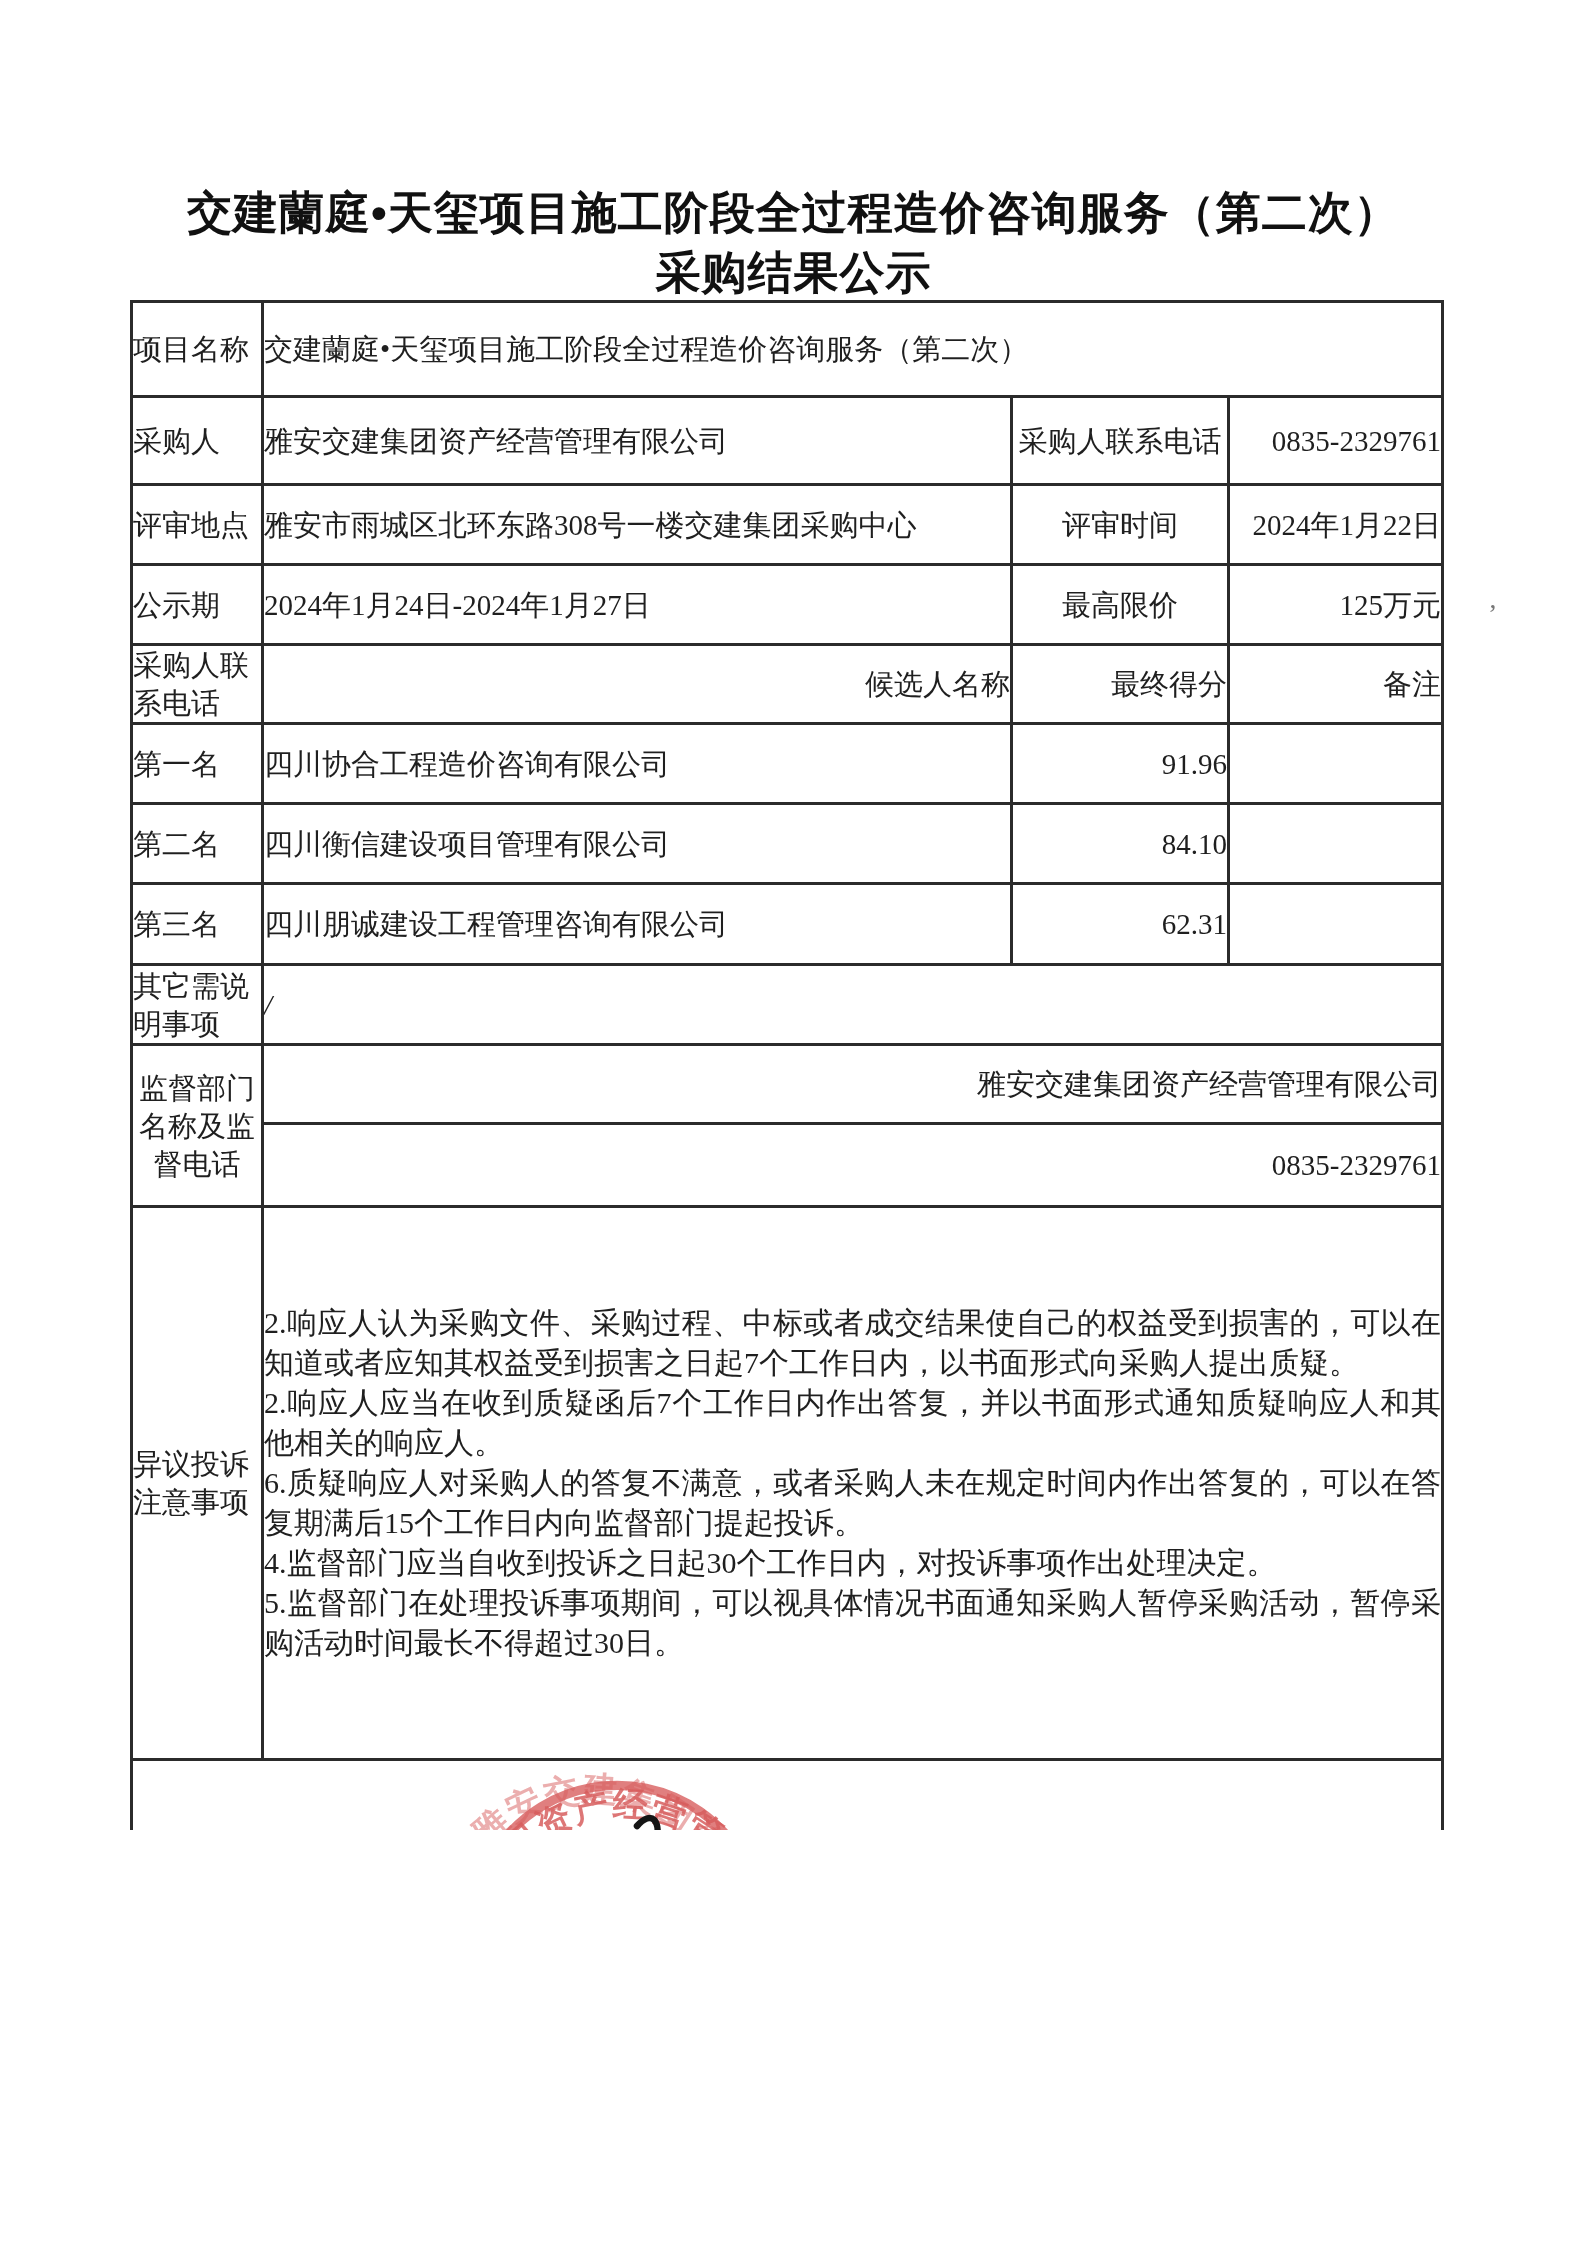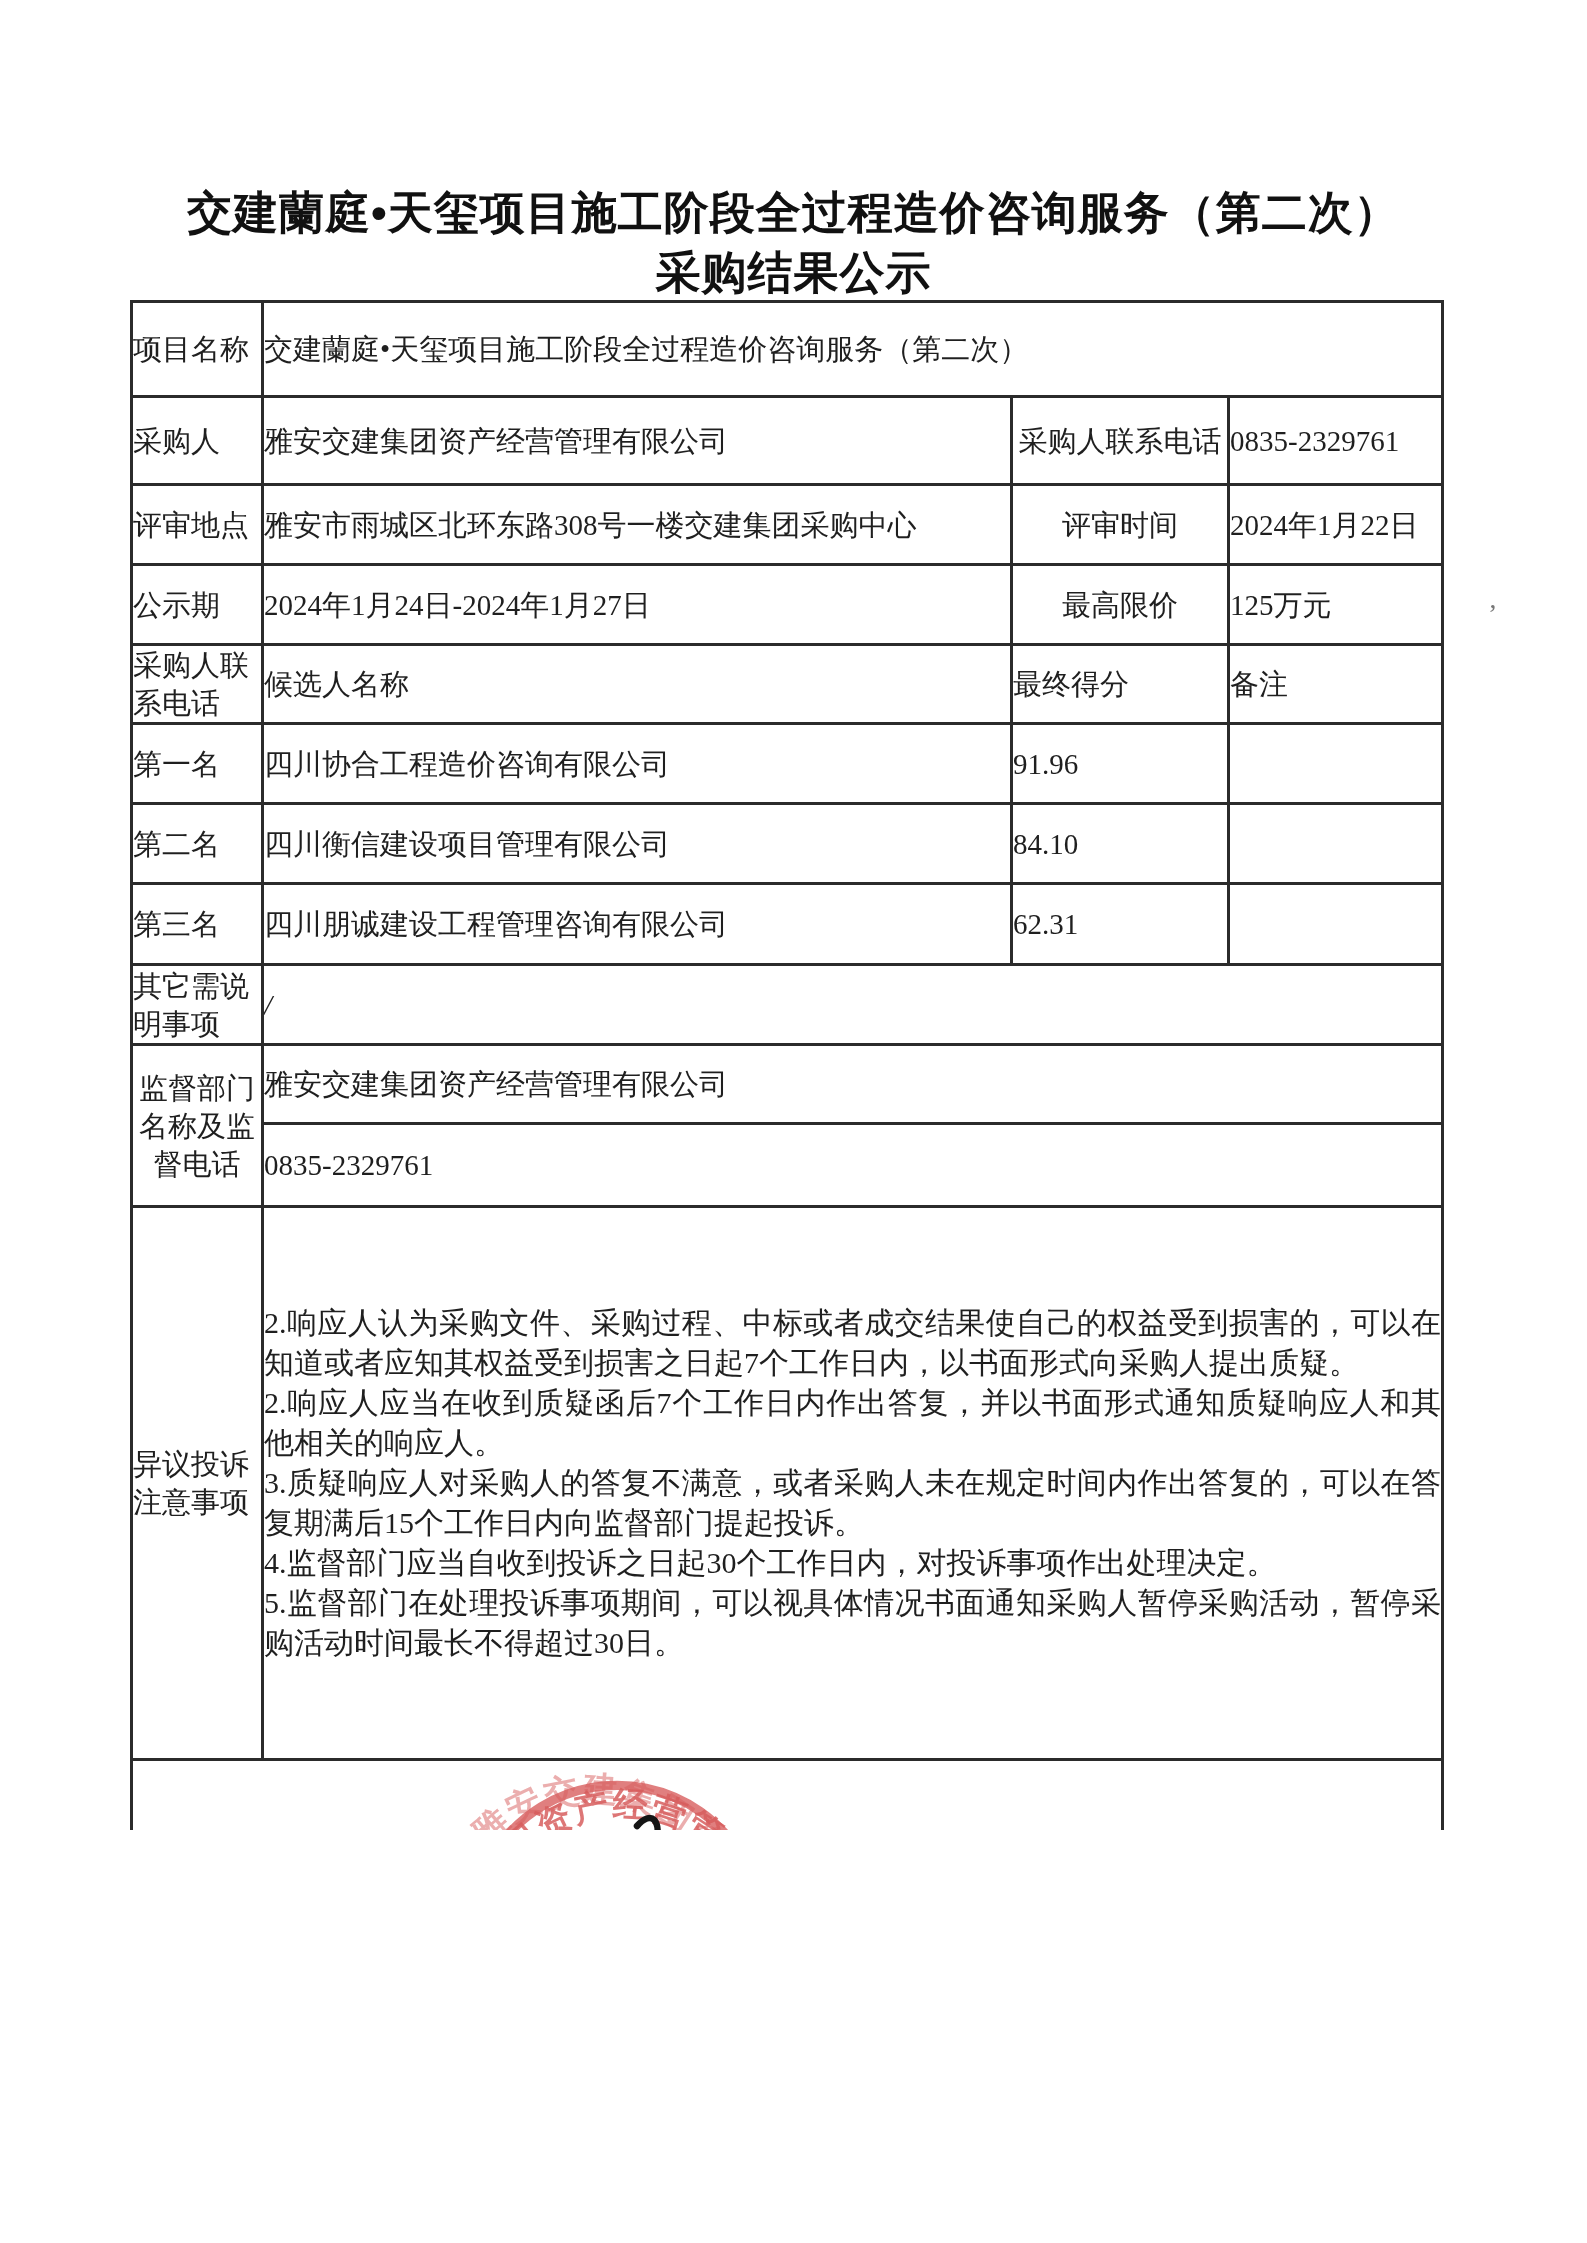--- a/index.html
+++ b/index.html
@@ -27,21 +27,21 @@
   #result-table td{
     border:3px solid #2b2b2b;
     font-size:29px;line-height:38px;
     vertical-align:middle;
     padding:0;
     overflow:hidden;
   }
   td.lab{padding-left:8px;padding-right:4px;}
   td.lab-c{text-align:center;padding:0 4px;}
   td.val{padding-left:12px;padding-right:8px;text-align:left;}
-  td.c{text-align:left;margin-top:48px;}
+  td.c{text-align:right;margin-top:48px;}
   td.slash{padding-left:6px;font-size:42px;font-style:italic;}
   td.objection{padding:0 14px;}
   td.objection p{margin:0;text-align:justify;word-break:break-all;font-size:30px;line-height:40px;}
   td.sig-cell{padding-left:8px;vertical-align:middle;}
   
   #stamp{
     position:absolute;left:452px;top:1763px;width:330px;height:335px;
     mix-blend-mode:multiply;
     transform:rotate(-10deg);
     pointer-events:none;
@@ -136,21 +136,21 @@
       <td class="c" colspan="3">雅安交建集团资产经营管理有限公司</td>
     </tr>
     <tr style="height:83px">
       <td class="c" colspan="3">0835-2329761</td>
     </tr>
     <tr style="height:553px">
       <td class="lab">异议投诉注意事项</td>
       <td class="objection" colspan="3">
         <p>2.响应人认为采购文件、采购过程、中标或者成交结果使自己的权益受到损害的，可以在知道或者应知其权益受到损害之日起7个工作日内，以书面形式向采购人提出质疑。</p>
         <p>2.响应人应当在收到质疑函后7个工作日内作出答复，并以书面形式通知质疑响应人和其他相关的响应人。</p>
-        <p>3.质疑响应人对采购人的答复不满意，或者采购人未在规定时间内作出答复的，可以在答复期满后15个工作日内向监督部门提起投诉。</p>
+        <p>6.质疑响应人对采购人的答复不满意，或者采购人未在规定时间内作出答复的，可以在答复期满后15个工作日内向监督部门提起投诉。</p>
         <p>4.监督部门应当自收到投诉之日起30个工作日内，对投诉事项作出处理决定。</p>
         <p>5.监督部门在处理投诉事项期间，可以视具体情况书面通知采购人暂停采购活动，暂停采购活动时间最长不得超过30日。</p>
       </td>
     </tr>
     <tr style="height:244px">
       <td class="sig-cell" colspan="4">
         <span>采购主要负责人签字（盖章）:</span>
       </td>
     </tr>
   </tbody>

